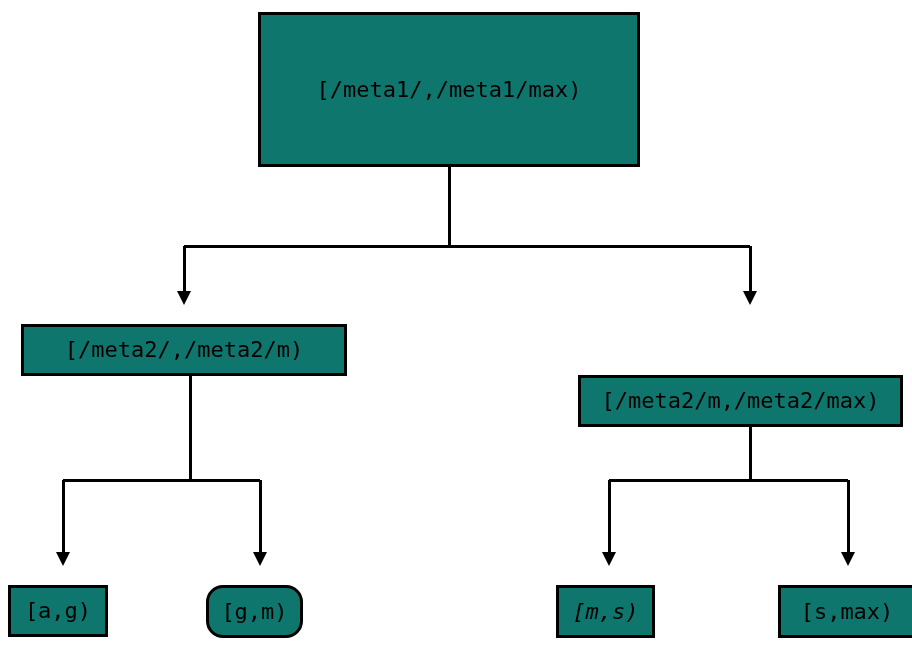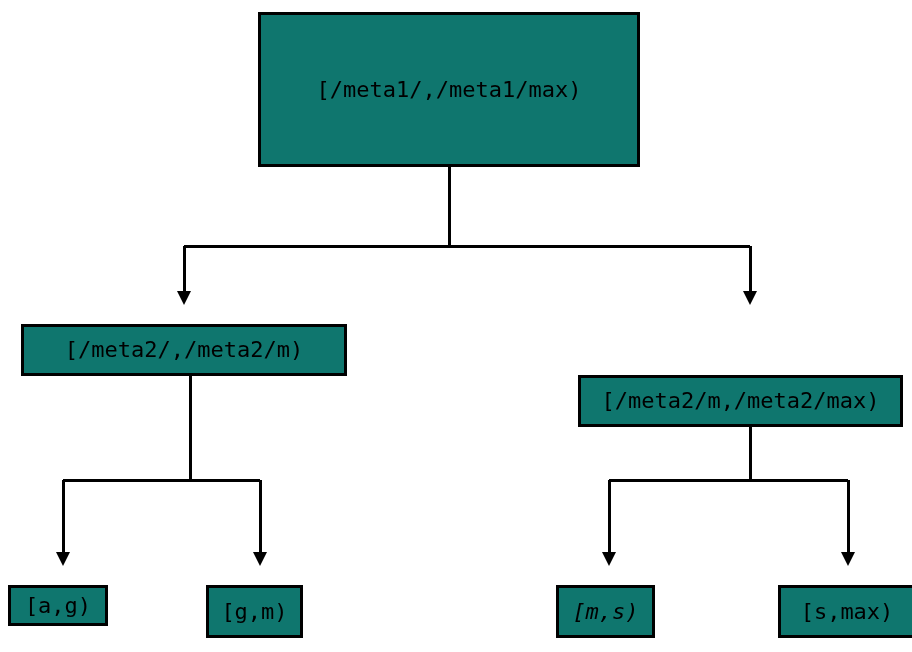--- a/index.html
+++ b/index.html
@@ -39,22 +39,22 @@
   }
   .node-label {
     font-family: "DejaVu Sans Mono", monospace;
     font-size: 22px;
     color: #000000;
     white-space: pre;
   }
   .node-root   { left: 258px; top: 12px;  width: 382px; height: 155px; }
   .node-l1-a   { left: 21px;  top: 324px; width: 326px; height: 52px; }
   .node-l1-b   { left: 578px; top: 332px; width: 325px; height: 52px; margin-top: 43px; }
-  .node-l2-a   { left: 8px;   top: 585px; width: 100px; height: 41px; }
-  .node-l2-b   { left: 206px; top: 585px; width: 97px;  height: 53px; }
+  .node-l2-a   { left: 8px;   top: 585px; width: 100px; height: 52px; }
+  .node-l2-b   { left: 206px; top: 585px; width: 97px;  height: 53px; border-radius: 17px; }
   .node-l2-c   { left: 556px; top: 585px; width: 99px;  height: 53px; font-style: italic; }
   .node-l2-d   { left: 778px; top: 585px; width: 138px; height: 53px; }
 </style>
 </head>
 <body>
 
 <div id="canvas">
 
   <svg id="tree-svg" viewBox="0 0 912 652" xmlns="http://www.w3.org/2000/svg">
     <g stroke="#000000" stroke-width="3" fill="none" shape-rendering="crispEdges">

